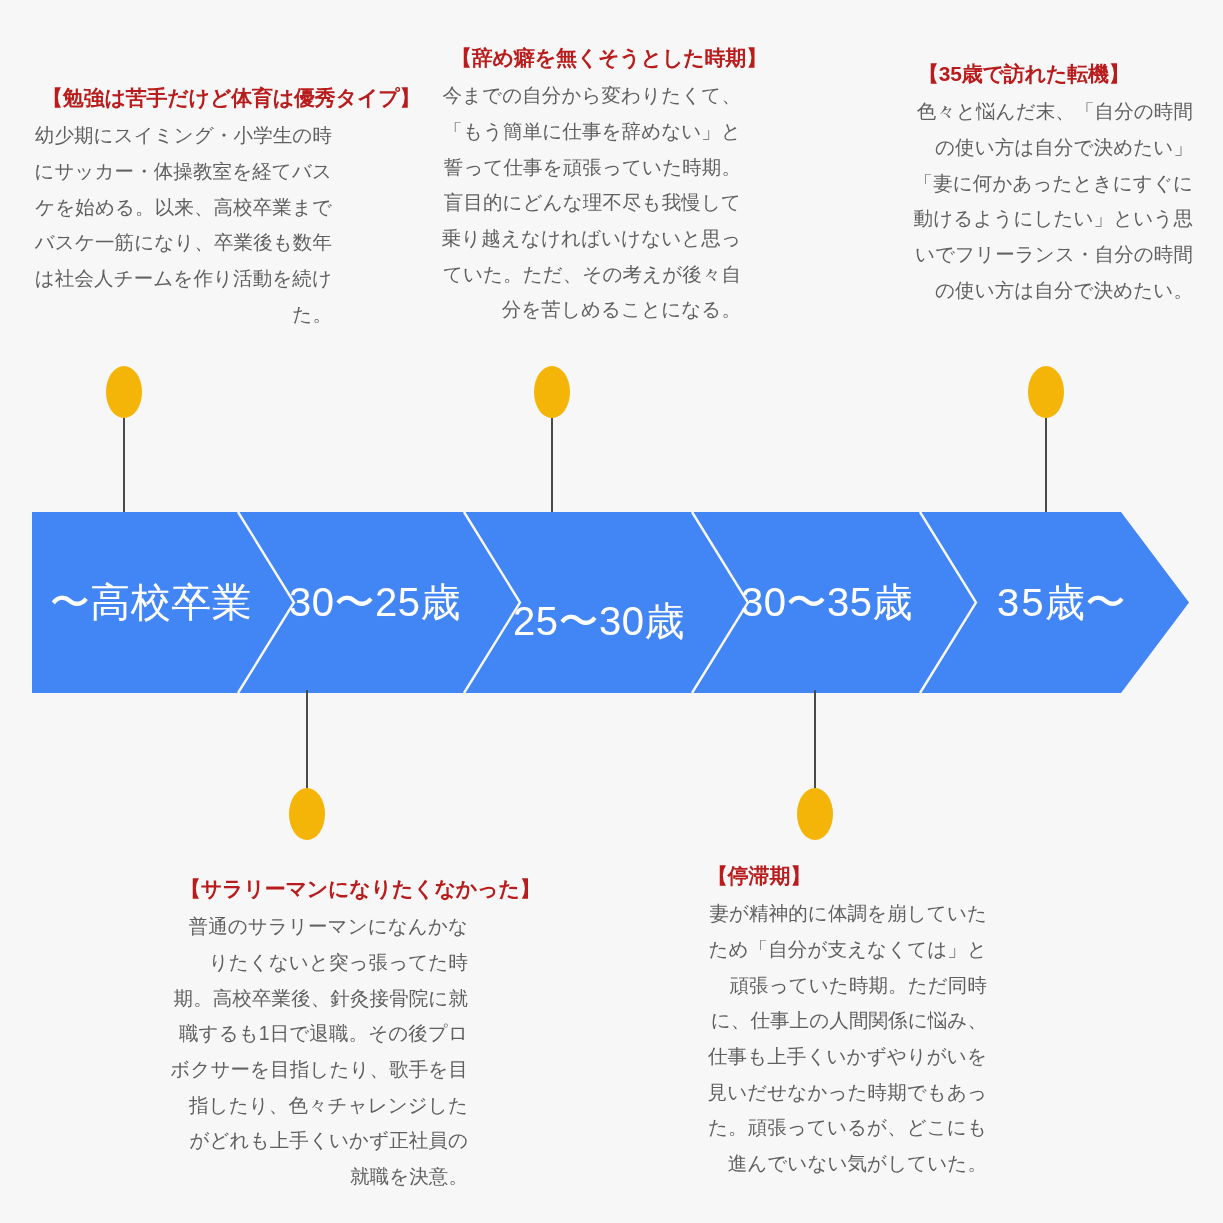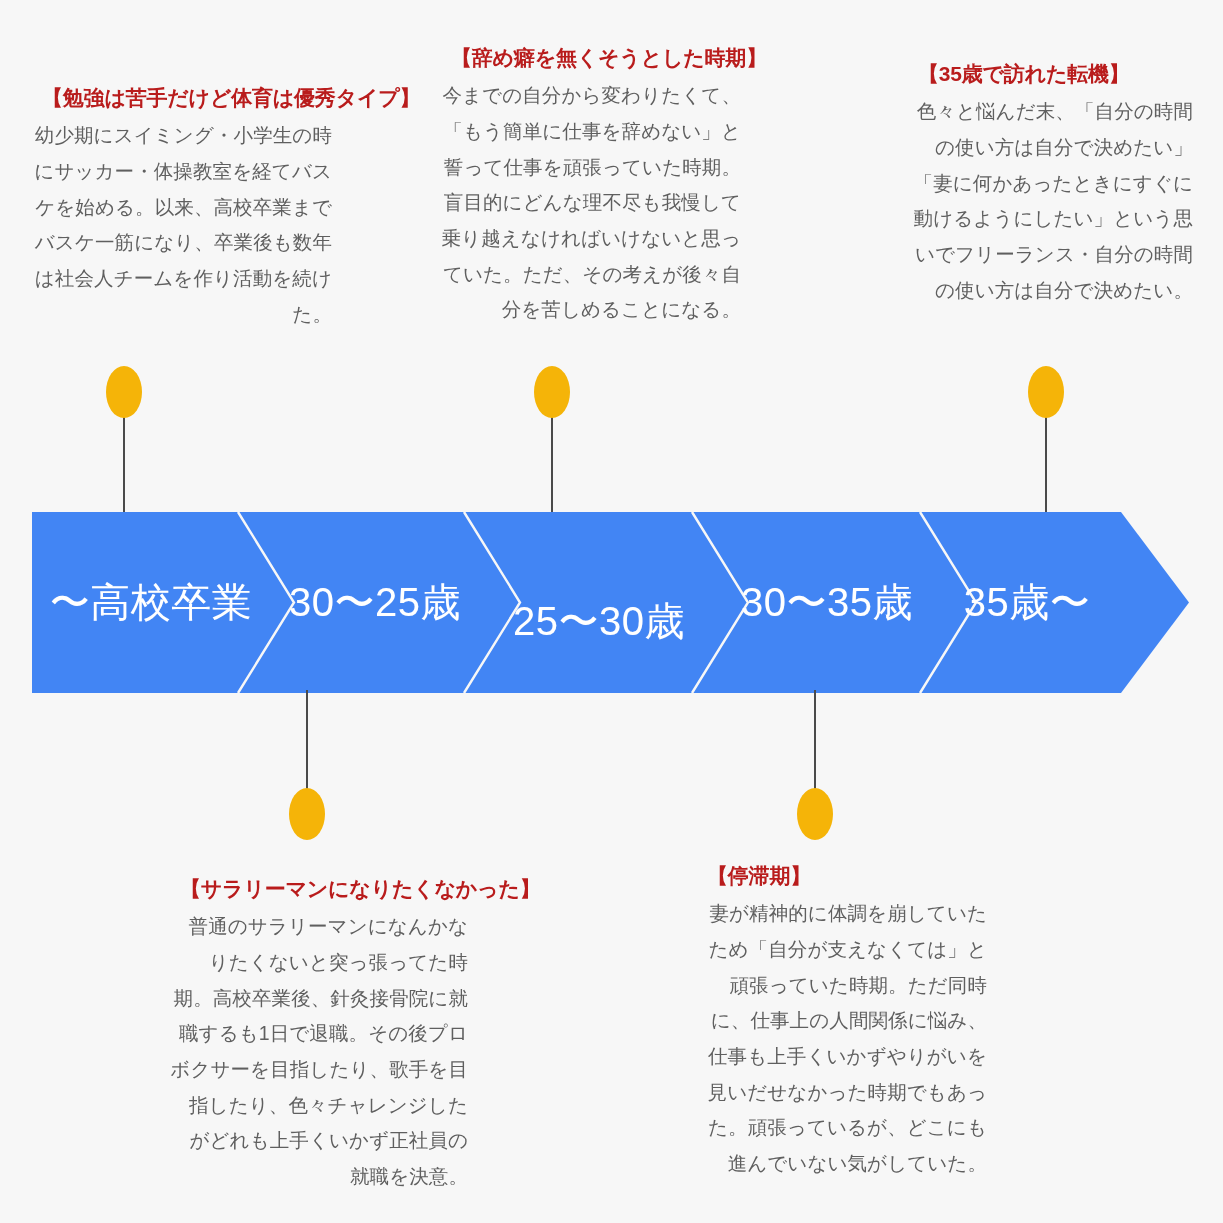--- a/index.html
+++ b/index.html
@@ -113,21 +113,21 @@
     font-size: 40px;
     font-weight: normal;
     letter-spacing: 0.5px;
     white-space: nowrap;
     text-shadow: 0 0 1px rgba(255,255,255,0.25);
   }
   .seg-1 { left: 0px;   width: 238px; }
   .seg-2 { left: 228px; width: 230px; }
   .seg-3 { left: 452px; width: 230px; margin-top: 19px; }
   .seg-4 { left: 680px; width: 230px; }
-  .seg-5 { left: 880px; width: 230px; }
+  .seg-5 { left: 914px; width: 230px; font-family: Liberation Mono, monospace; }
 </style>
 </head>
 <body>
 
 <div id="stage">
 
   <div class="note note-top-1">
     <div class="note-title">【勉強は苦手だけど体育は優秀タイプ】</div>
     <div class="note-body">幼少期にスイミング・小学生の時にサッカー・体操教室を経てバスケを始める。以来、高校卒業までバスケ一筋になり、卒業後も数年は社会人チームを作り活動を続けた。</div>
   </div>

